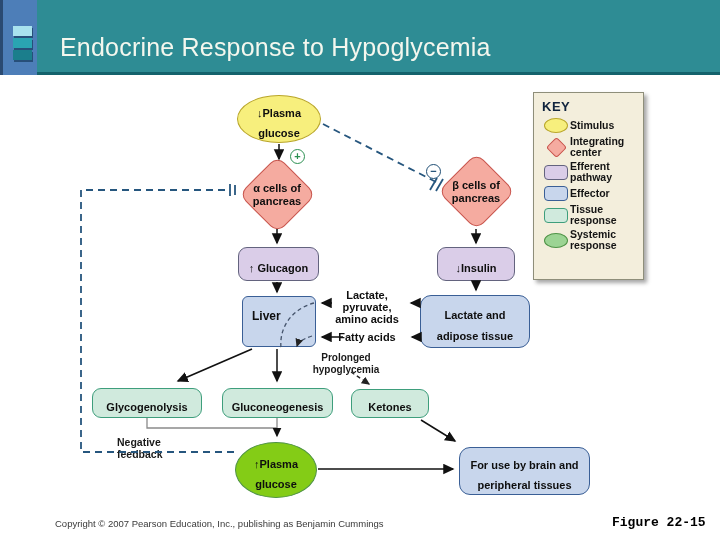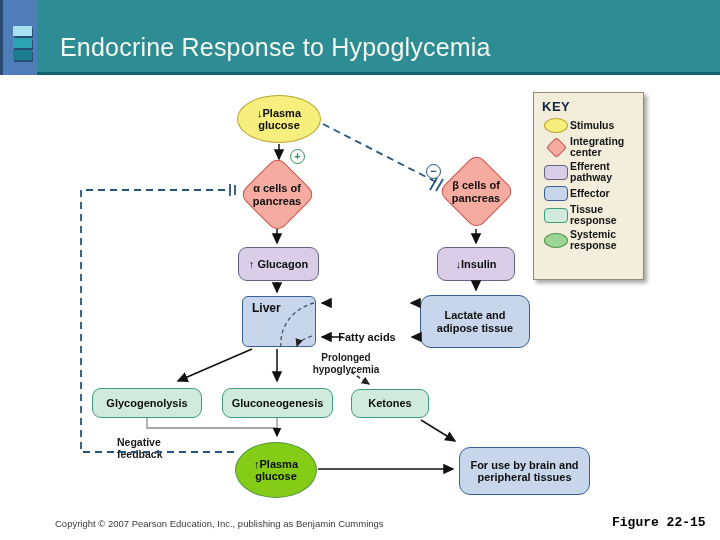--- a/index.html
+++ b/index.html
@@ -12,21 +12,21 @@
         border-left:3px solid #2A4A72;box-sizing:border-box;}
   .logo-bar{position:absolute;left:10px;width:19px;height:10px;box-shadow:1px 2px 0 rgba(10,40,70,.55);}
   .logo-bar.b1{top:26px;background:#A8E2EE;}
   .logo-bar.b2{top:38px;background:#2AA4B2;}
   .logo-bar.b3{top:50px;background:#1B7E8C;}
   .header-title{position:absolute;left:60px;top:33px;font-size:25px;letter-spacing:.2px;
                 color:#F4F7EE;white-space:nowrap;}
   
   .node{position:absolute;box-sizing:border-box;font-weight:bold;color:#0E0E0E;
         font-size:11px;line-height:12.5px;text-align:center;z-index:10;}
-  .node .ln{display:block;}
+  .node .ln{display:block;margin-top:8px;}
   .ellipse{border-radius:50%;display:flex;flex-direction:column;justify-content:center;}
   .rrect{border-radius:9px;display:flex;flex-direction:column;justify-content:center;}
   .yellow{background:#F7EF7D;border:1.5px solid #B9A62B;}
   .purple{background:#DACDE8;border:1.5px solid #63637E;}
   .bluebx{background:#C8D6EC;border:1.5px solid #3A5F96;}
   .greenbx{background:#D0EADD;border:1.5px solid #3E9E7C;}
   .greenel{background:#84cc16;border:1.5px solid #4F9347;}
   .diamond{position:absolute;width:53px;height:53px;border-radius:10px;
            background:#F5ABA0;border:1.5px solid #C8544C;transform:rotate(45deg);z-index:9;}
   .diamond-text{position:absolute;width:90px;text-align:center;font-weight:bold;
@@ -168,20 +168,25 @@
   <div class="node ellipse greenel" style="left:235px;top:442px;width:82px;height:56px;">
     <span class="ln">↑Plasma</span>
     <span class="ln">glucose</span>
   </div>
 
   <div class="node rrect bluebx" style="left:459px;top:447px;width:131px;height:48px;border-radius:11px;">
     <span class="ln">For use by brain and</span>
     <span class="ln">peripheral tissues</span>
   </div>
 
+  <div class="free-label" style="left:325px;top:289px;width:84px;">
+    <span class="ln">Lactate,</span>
+    <span class="ln">pyruvate,</span>
+    <span class="ln">amino acids</span>
+  </div>
 
   <div class="free-label" style="left:330px;top:331px;width:74px;">
     <span class="ln">Fatty acids</span>
   </div>
 
   <div class="italic-label" style="left:308px;top:352px;width:76px;">
     <span class="ln">Prolonged</span>
     <span class="ln">hypoglycemia</span>
   </div>
 

